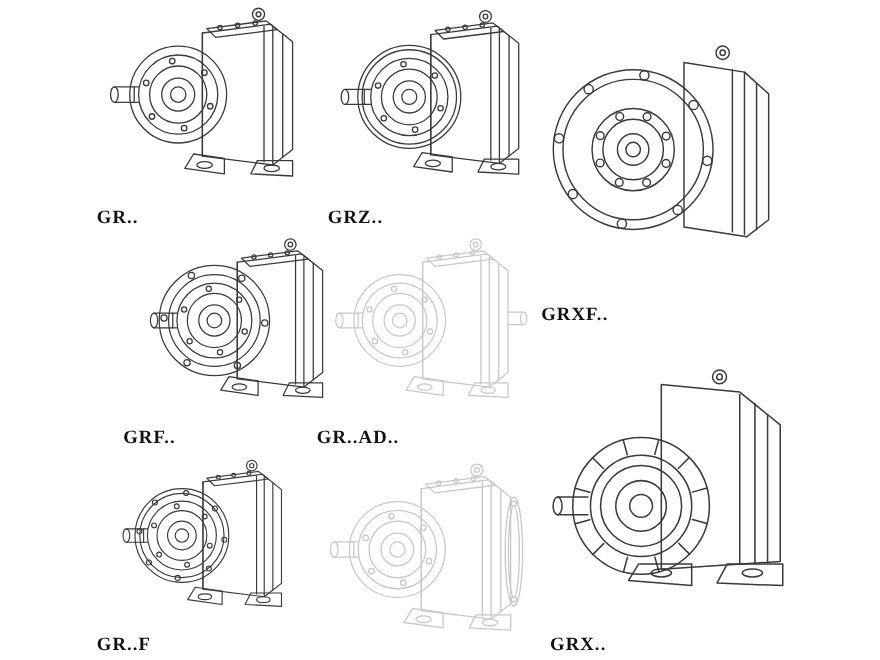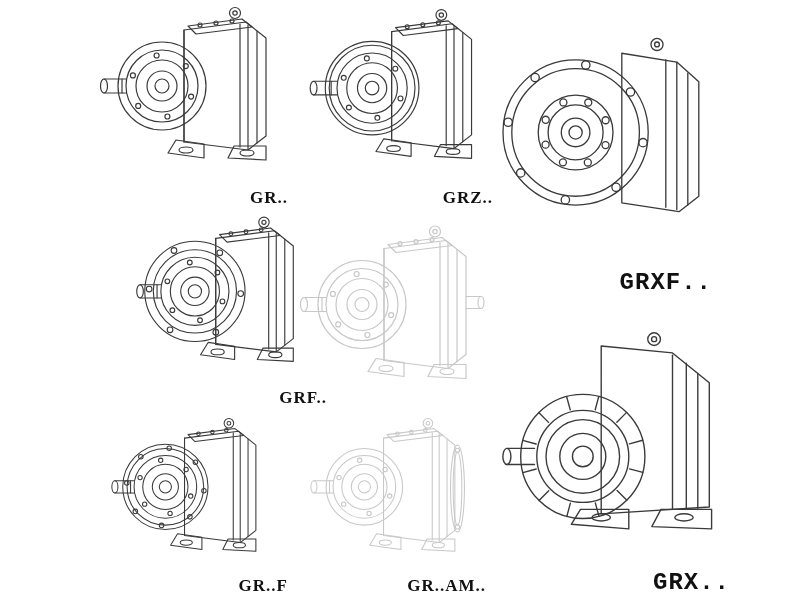--- a/index.html
+++ b/index.html
@@ -10,40 +10,40 @@
     width: 800px; height: 600px;
     background: #ffffff;
     overflow: hidden;
     font-family: "Liberation Serif", serif;
   }
   .figure {
     position: absolute;
     margin: 0;
     display: flex;
     flex-direction: column;
-    align-items: flex-end;
+    align-items: flex-start;
   }
   .drawing {
     flex: 1 1 auto;
     width: 100%;
     min-height: 0;
   }
   .drawing svg {
     width: 100%; height: 100%; display: block;
   }
   .figure-label {
     flex: 0 0 auto;
     font-weight: bold;
     font-size: 17px;
     color: #111111;
     letter-spacing: 1px;
     padding: 3px 0 4px;
     white-space: nowrap;
   }
-  .figure-label.large { font-size: 24px; font-family: Liberation Mono, monospace; }
+  .figure-label.large { font-size: 17px; }
 </style>
 </head>
 <body>
 
 <div id="canvas">
 
   <figure class="figure" style="left:88px; top:0; width:200px; height:212px;">
     <div class="drawing">
         <svg viewBox="0 0 200 185" preserveAspectRatio="xMidYMid meet" xmlns="http://www.w3.org/2000/svg">
           <g fill="none" stroke="#3a3a3a" stroke-width="1.2" stroke-linejoin="round" stroke-linecap="round">
@@ -242,20 +242,21 @@
             <line x1="16" y1="79" x2="38" y2="79"></line>
             <line x1="16" y1="93" x2="38" y2="93"></line>
             <ellipse cx="16" cy="86" rx="3.5" ry="7"></ellipse>
             <line x1="34" y1="79" x2="34" y2="93"></line>
             <line x1="178" y1="78" x2="193" y2="78"></line>
             <line x1="178" y1="90" x2="193" y2="90"></line>
             <ellipse cx="193" cy="84" rx="3" ry="6"></ellipse>
           </g>
         </svg>
       </div>
+    <figcaption class="figure-label">GR..AD..</figcaption>
   </figure>
 
   <figure class="figure" style="left:88px; top:412px; width:200px; height:188px;">
     <div class="drawing">
         <svg viewBox="0 0 200 185" preserveAspectRatio="xMidYMid meet" xmlns="http://www.w3.org/2000/svg">
           <g fill="none" stroke="#3a3a3a" stroke-width="1.2" stroke-linejoin="round" stroke-linecap="round">
             <polygon points="96,30 158,22 178,38 178,136 160,150 96,142"></polygon>
             <polygon points="100,26 154,19 164,27 108,34"></polygon>
             <circle cx="112" cy="25" r="2"></circle>
             <circle cx="128" cy="23" r="2"></circle>
@@ -374,16 +375,15 @@
             <line x1="16" y1="93" x2="38" y2="93"></line>
             <ellipse cx="16" cy="86" rx="3.5" ry="7"></ellipse>
             <line x1="34" y1="79" x2="34" y2="93"></line>
             <ellipse cx="181" cy="88" rx="8" ry="50"></ellipse>
             <ellipse cx="181" cy="88" rx="5" ry="42"></ellipse>
             <circle cx="181" cy="44" r="2.4"></circle>
             <circle cx="181" cy="132" r="2.4"></circle>
           </g>
         </svg>
       </div>
-    <figcaption class="figure-label">GR..AM..</figcaption>
   </figure>
 
 </div>
 
 </body></html>

